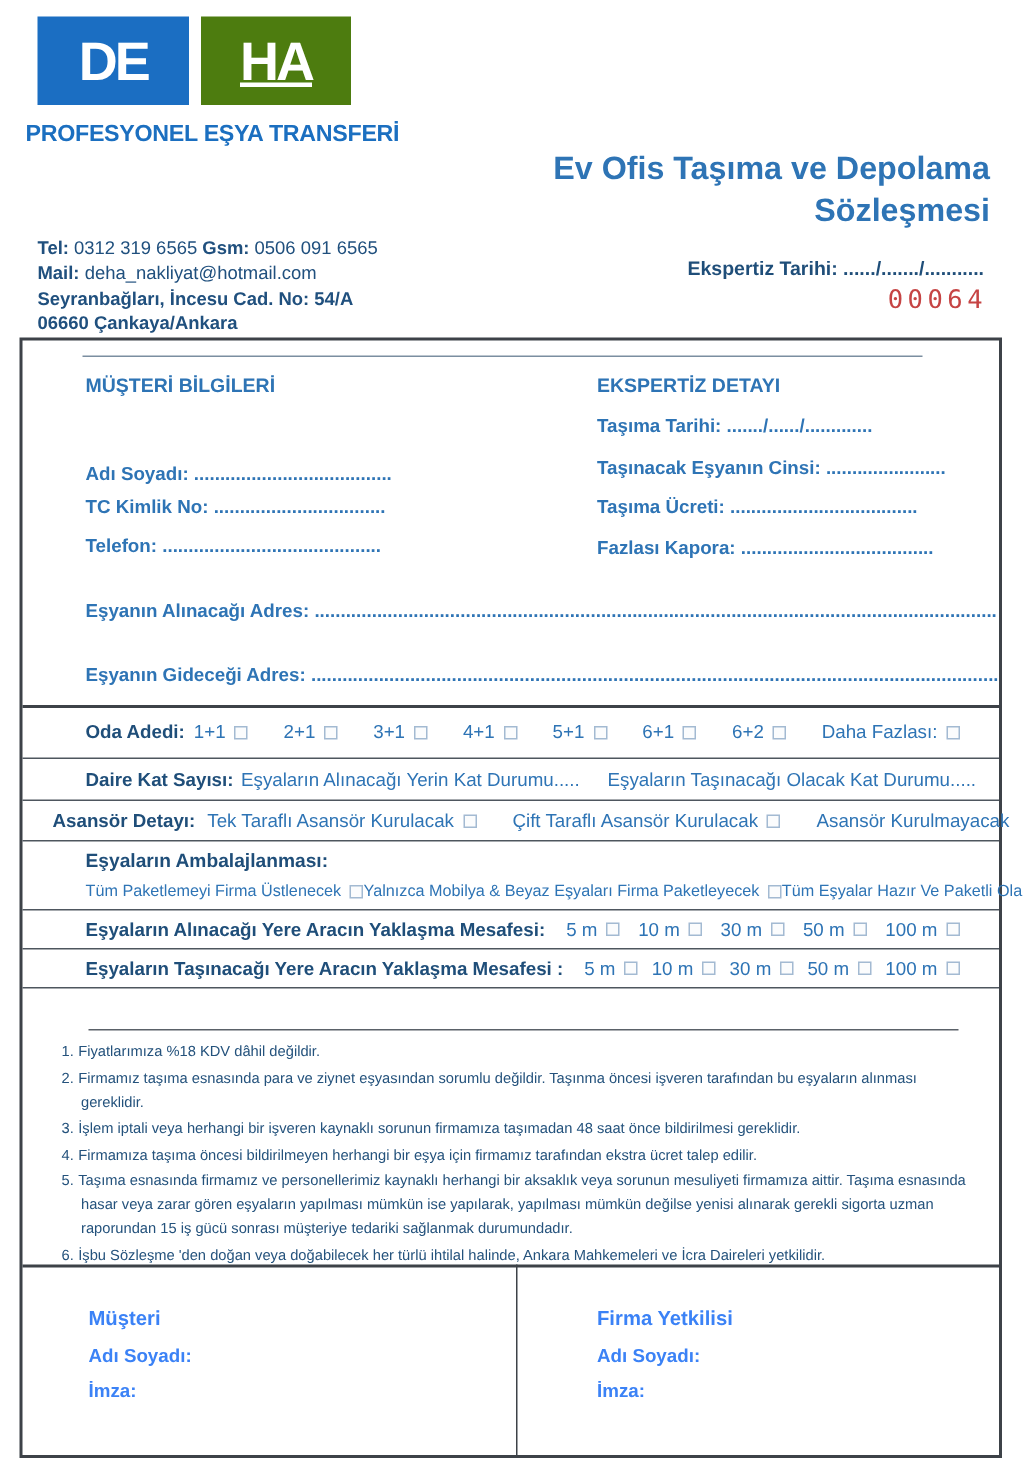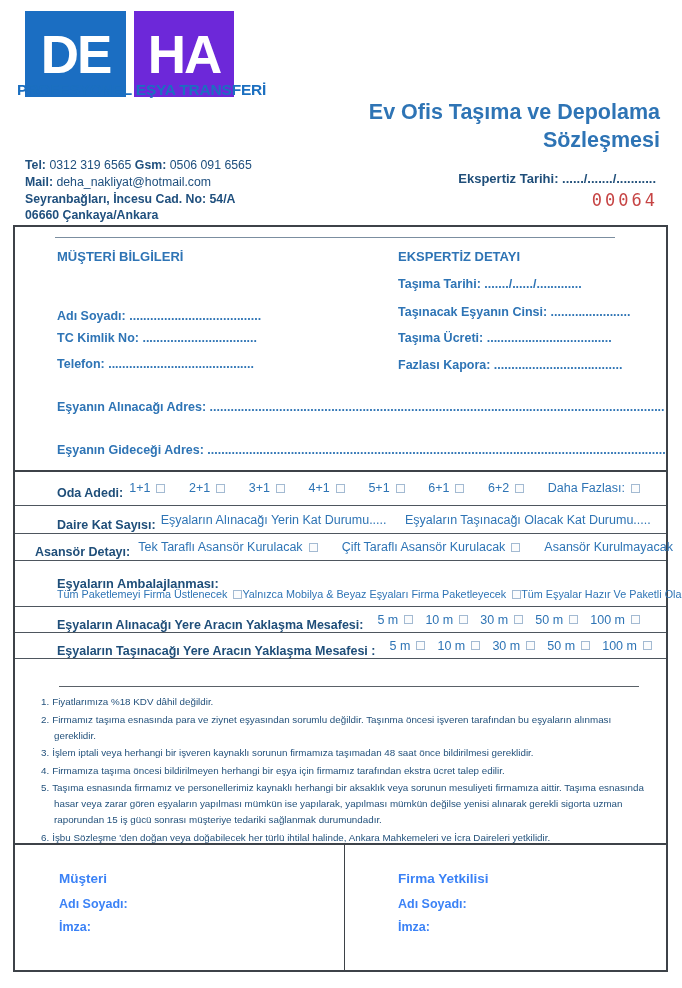--- a/index.html
+++ b/index.html
@@ -1,24 +1,24 @@
 <!DOCTYPE html>
 <html lang="tr"><head>
 <meta charset="utf-8">
 <style>
   * { margin:0; padding:0; box-sizing:border-box; }
   body { background:#ffffff; font-family:"Liberation Sans", sans-serif; }
   .page { position:relative; width:682px; height:988px; background:#ffffff; overflow:hidden; }
 
   
   .logo { position:absolute; left:25px; top:11px; display:flex; gap:8px; }
-  .logo-box { height:86px; display:flex; align-items:center; justify-content:center;
-              color:#ffffff; font-weight:700; font-size:53px; letter-spacing:-2px; padding:0 6px; }
+  .logo-box { height:59px; display:flex; align-items:center; justify-content:center;
+              color:#ffffff; font-weight:700; font-size:36px; letter-spacing:-2px; padding:0 6px; }
   .logo-de { background:#1b6ec2; width:101px; }
-  .logo-ha { background:#6d28d9; width:100px; }
+  .logo-ha { background:#4d7c0f; width:100px;text-decoration:underline; }
   .tagline { position:absolute; left:17px; top:81px; font-size:15.5px; font-weight:700;
              letter-spacing:-0.2px; color:#1b6fc0; }
   .doc-title { position:absolute; right:22px; top:99px; text-align:right;
                font-size:21.5px; line-height:27.5px; font-weight:700; color:#2e74b5; }
   .contact { position:absolute; left:25px; top:157px; font-size:12.3px; line-height:16.8px;
              color:#20507e; font-weight:500; }
   .contact b { font-weight:700; }
   .contact .addr { font-weight:700; }
   .exp-date { position:absolute; right:26px; top:171px; font-size:13px; font-weight:600; color:#1f4e79; }
   .serial { position:absolute; right:24px; top:190px; font-family:"DejaVu Sans Mono", monospace;
@@ -32,21 +32,21 @@
                 border-top:1.5px solid #7b8ea0; }
   .sec-header { font-size:13px; font-weight:700; color:#2e74b5; }
   .f { font-size:12.5px; font-weight:600; color:#2e74b5; white-space:nowrap; }
   .addr-line { overflow:hidden; width:608px; }
   .hline { position:absolute; left:0; width:100%; height:0; border-top:1.3px solid #4e565e; }
   .hline.thick { border-top:2px solid #3d4248; }
   .vline { position:absolute; width:0; border-left:1.5px solid #3d4248; }
 
   .grid-row { position:absolute; left:0; width:100%; display:flex; align-items:center;
               font-size:12.5px; color:#2e74b5; }
-  .rl { color:#1f4e79; font-weight:700; white-space:nowrap;margin-top:10px; }
+  .rl { color:#1f4e79; font-weight:700; white-space:nowrap; }
   .opt { display:flex; align-items:center; white-space:nowrap; }
   .cb { display:inline-block; width:9px; height:9px; border:1px solid #a3bad2;
         background:#fbfcfd; margin-left:6px; flex:0 0 auto; }
   .opts-spread { flex:1; display:flex; justify-content:space-between; margin-left:14px; }
 
   
   .terms-line { position:absolute; left:44px; top:459px; width:580px; height:0;
                 border-top:1.5px solid #5a6168; }
   .terms { position:absolute; left:26px; top:467px; width:604px; font-size:9.8px;
            line-height:16px; color:#24527c; font-weight:500; }
@@ -207,21 +207,21 @@
         <span class="opt">
             <span>50 m</span>
             <span class="cb"></span>
           </span>
         <span class="opt">
             <span>100 m</span>
             <span class="cb"></span>
           </span>
       </span>
     </div>
-    <div class="grid-row" style="top:406px; height:25px; padding:0 14px 0 42px;">
+    <div class="grid-row" style="top:406px; height:25px; padding:0 26px 0 42px;">
       <span class="rl">Eşyaların Taşınacağı Yere Aracın Yaklaşma Mesafesi :</span>
       <span class="opts-spread">
         <span class="opt">
             <span>5 m</span>
             <span class="cb"></span>
           </span>
         <span class="opt">
             <span>10 m</span>
             <span class="cb"></span>
           </span>

